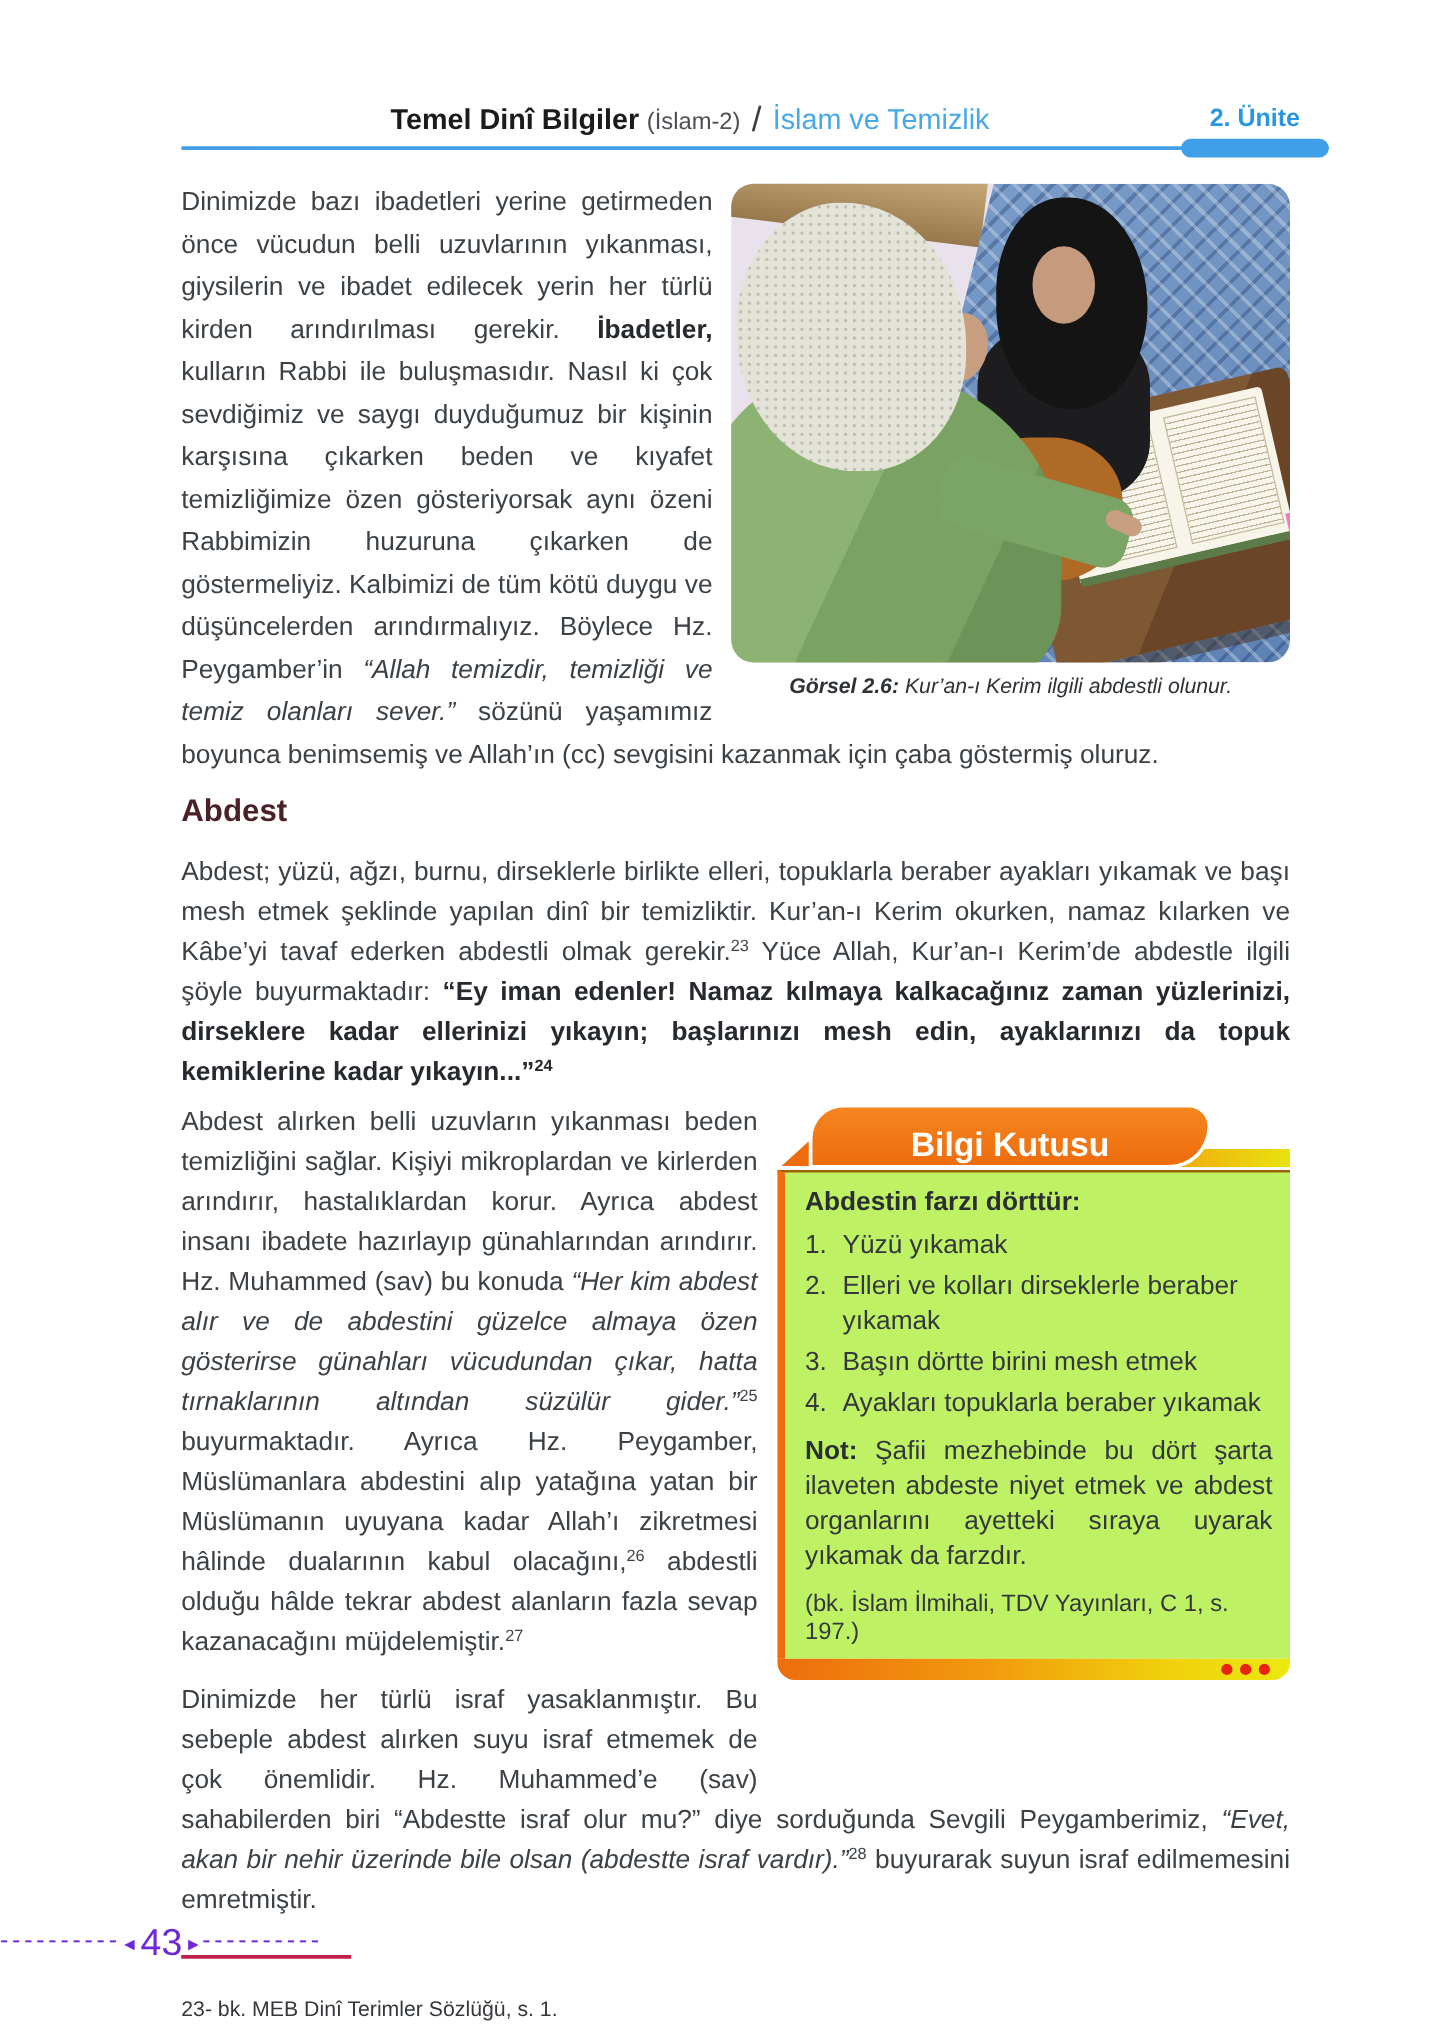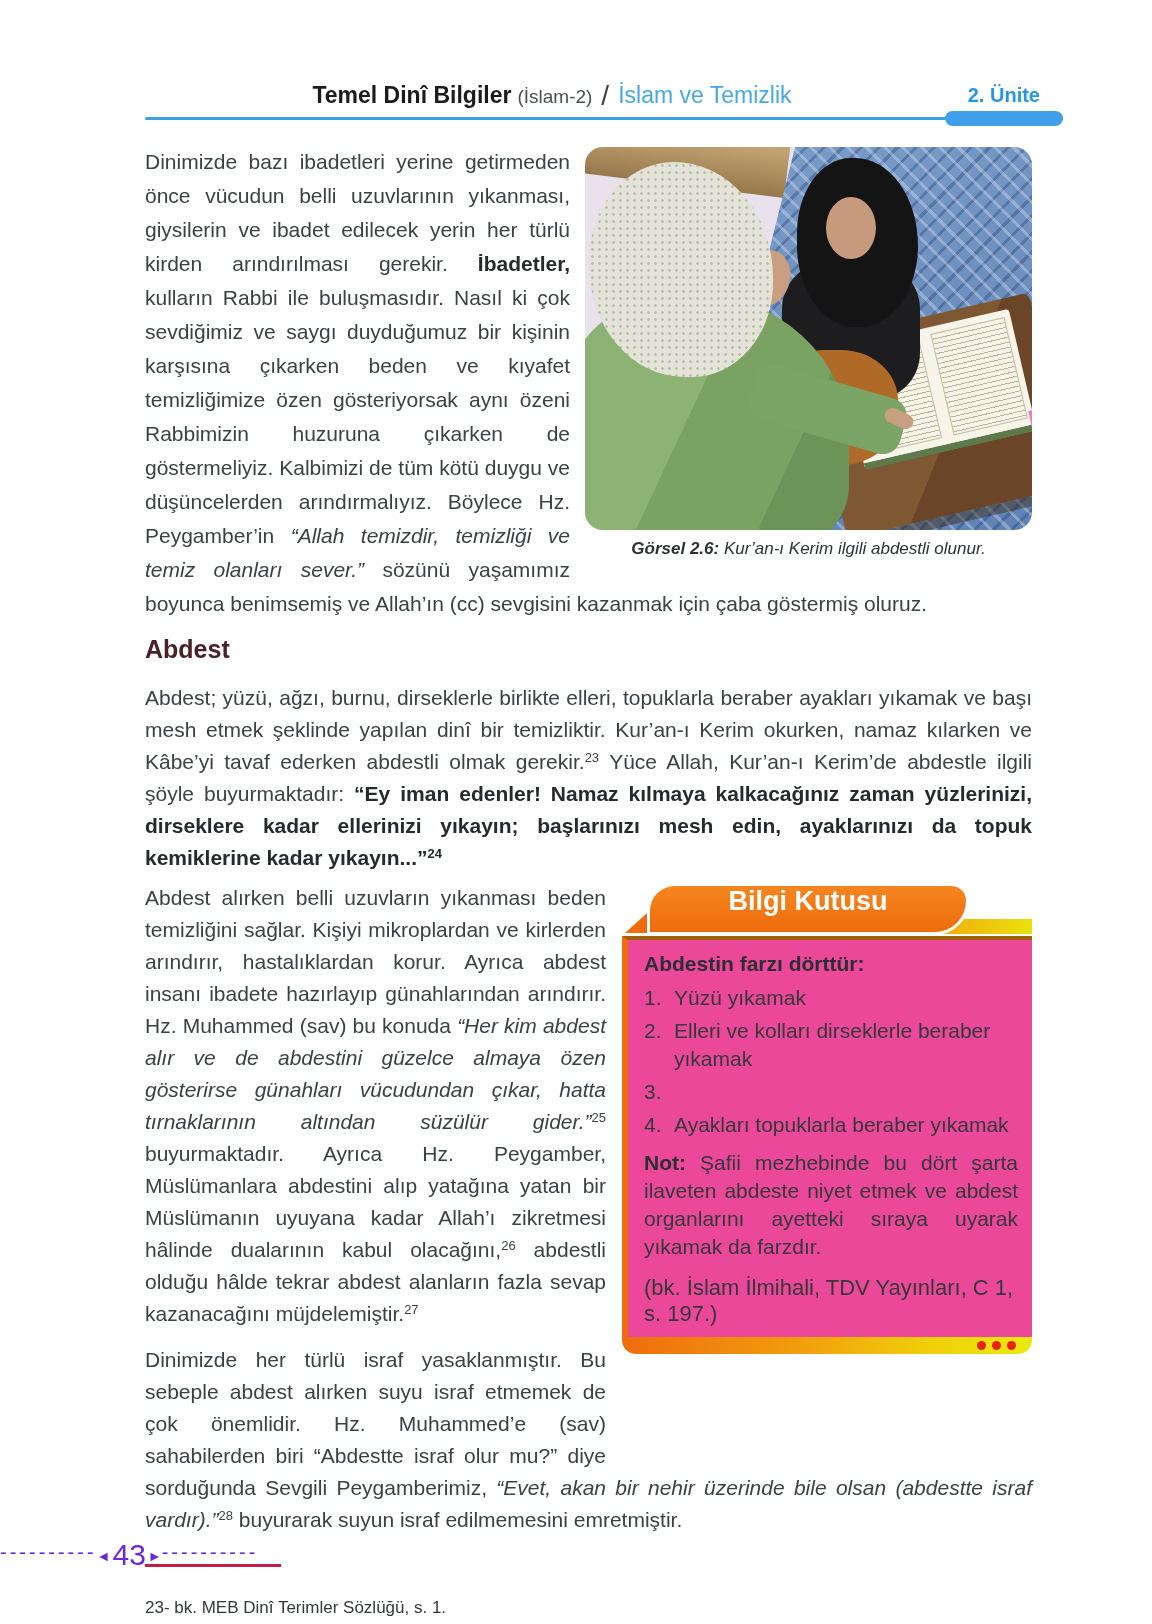--- a/index.html
+++ b/index.html
@@ -63,32 +63,32 @@
   .figcap{margin-top:8px;text-align:center;font-size:17px;color:#2e3236;font-style:italic;line-height:22px;}
   .figcap b{font-weight:700;}
 
   
   .cols::after{content:"";display:block;clear:both;}
   .info-box{float:right;width:410px;margin:4px 0 92px 16px;position:relative;}
   .ib-header{position:relative;height:50px;}
   .ib-tab{position:absolute;left:28px;top:0;width:316px;height:46px;z-index:2;
           background:linear-gradient(180deg,#f5861f,#ee6c0d);
           border-radius:30px 18px 38px 0;box-shadow:0 0 0 3px #fff;
-          display:flex;align-items:flex-start;justify-content:center;color:#fff;font-size:27px;font-weight:700;}
+          display:flex;align-items:flex-end;justify-content:center;color:#fff;font-size:27px;font-weight:700;}
   .ib-corner{position:absolute;left:3px;top:27px;width:24px;height:20px;background:#ee6c0d;
              clip-path:polygon(92% 0,100% 100%,0 100%);}
   .ib-strip{position:absolute;left:310px;right:0;bottom:2px;height:15px;
             background:linear-gradient(90deg,#f2a60c,#e9e20f);clip-path:polygon(30px 0,100% 0,100% 100%,0 100%);}
-  .ib-body{background:#ec4899;border-left:6px solid #ee6c0d;border-top:4px solid #a16207;padding:12px 14px 6px 16px;}
+  .ib-body{background:#bef264;border-left:6px solid #ee6c0d;border-top:2px solid #a16207;padding:12px 14px 6px 16px;}
   .ib-heading{font-weight:700;font-size:21px;color:#2b2f33;margin:0 0 8px 0;}
   .ib-item{display:flex;font-size:21px;line-height:28px;color:#34383c;margin-bottom:5px;}
   .ib-item .n{width:30px;flex:none;}
   .ib-note{font-size:21px;line-height:28px;color:#34383c;margin:10px 0 8px 0;text-align:justify;}
   .ib-note b{color:#2b2f33;}
-  .ib-source{font-size:22px;color:#34383c;margin:14px 0 4px 0;}
+  .ib-source{font-size:19px;color:#34383c;margin:14px 0 4px 0;}
   .ib-bar{height:17px;border-radius:0 0 14px 14px;position:relative;
           background:linear-gradient(90deg,#ee6d0e,#f2990d 40%,#f0cf0c 75%,#ece90f);}
   .dot{position:absolute;top:4px;width:9px;height:9px;border-radius:50%;background:#e8240f;}
   .dot1{right:46px;}.dot2{right:31px;}.dot3{right:16px;}
 
   
   .footnotes{clear:both;padding-top:14px;}
   .fn-rule{width:136px;height:3px;background:#c01f4a;margin-bottom:10px;}
   .fn{font-size:17px;line-height:26px;color:#34383c;margin-top:28px;}
 
@@ -158,20 +158,21 @@
           <div class="ib-item">
               <span class="n">1.</span>
               <span>Yüzü yıkamak</span>
             </div>
           <div class="ib-item">
               <span class="n">2.</span>
               <span>Elleri ve kolları dirseklerle beraber yıkamak</span>
             </div>
           <div class="ib-item">
               <span class="n">3.</span>
+              <span>Başın dörtte birini mesh etmek</span>
             </div>
           <div class="ib-item">
               <span class="n">4.</span>
               <span>Ayakları topuklarla beraber yıkamak</span>
             </div>
           <p class="ib-note"><b>Not:</b><span> Şafii mezhebinde bu dört şarta ilaveten abdeste niyet etmek ve abdest organlarını ayetteki sıraya uyarak yıkamak da farzdır.</span></p>
           <p class="ib-source">(bk. İslam İlmihali, TDV Yayınları, C 1, s. 197.)</p>
         </div>
         <div class="ib-bar">
           <span class="dot dot1"></span>

